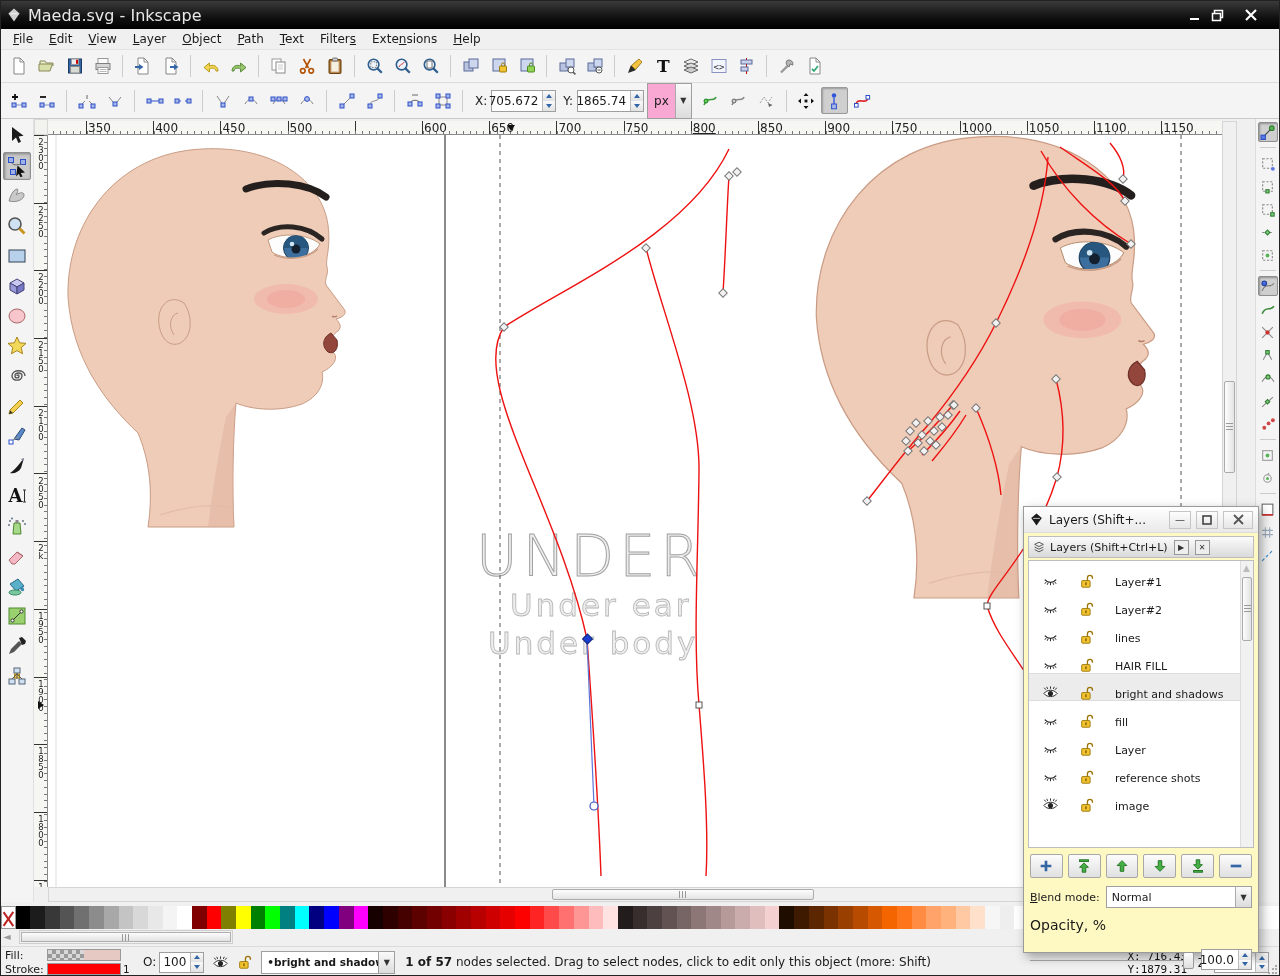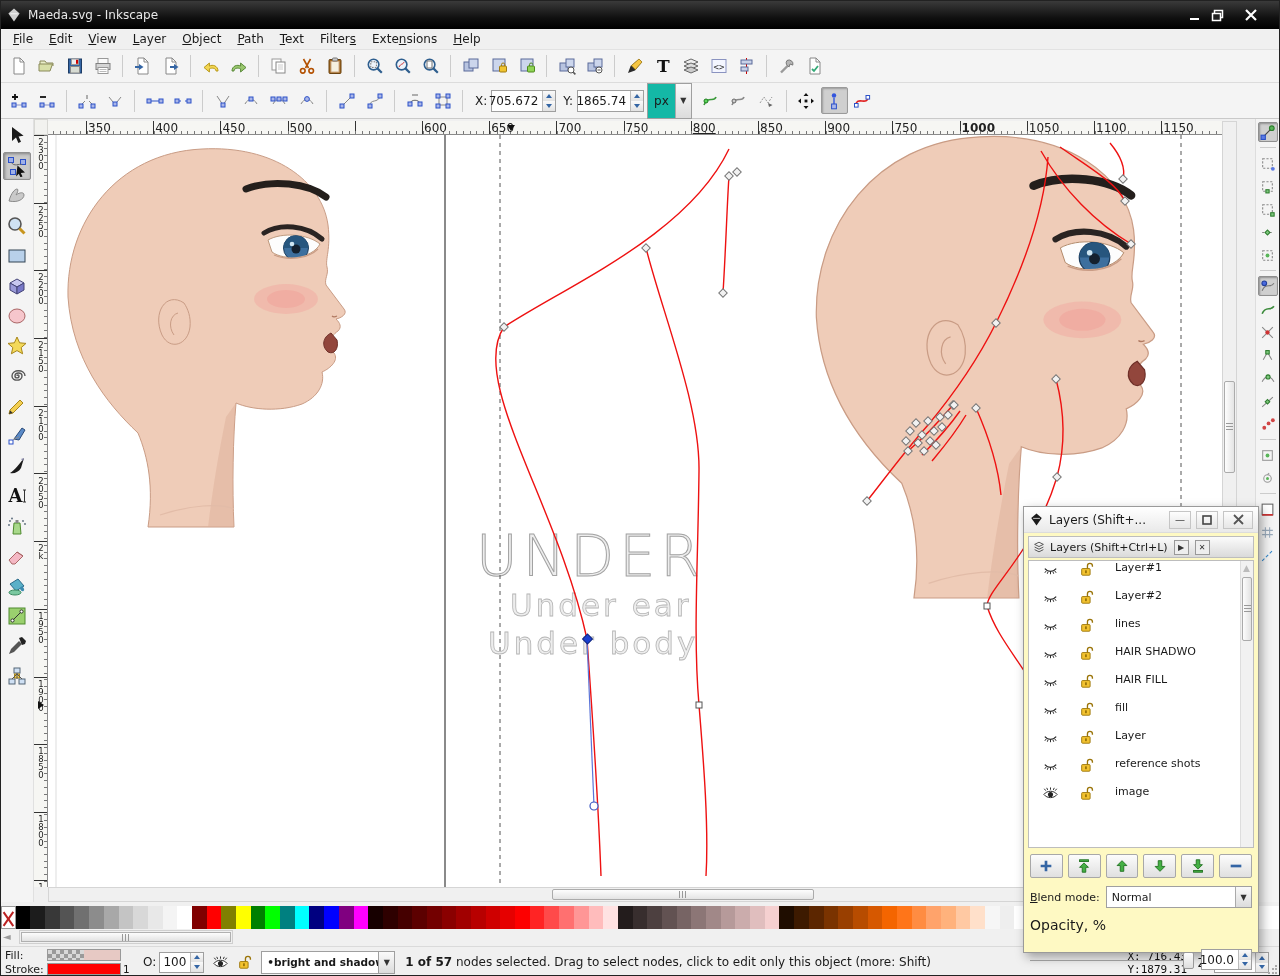--- a/index.html
+++ b/index.html
@@ -3,21 +3,21 @@
 <meta charset="utf-8">
 <style>
   *{box-sizing:border-box;margin:0;padding:0}
   html,body{background:#777}
   .app{position:relative;width:1280px;height:976px;overflow:hidden;background:#f0f0f0;
        font-family:"DejaVu Sans","Liberation Sans",sans-serif;font-size:12px;color:#1a1a1a;border:1px solid #222}
   .abs{position:absolute}
   
   .titlebar{position:absolute;left:0;top:0;right:0;height:28px;background:linear-gradient(#3a3a3a,#101010 60%,#000);
             display:flex;align-items:center;gap:6px;padding:0 5px;color:#e8e8e8}
-  .titlebar .title{font-size:12px}
+  .titlebar .title{font-size:16px}
   .win-controls{margin-left:auto;display:flex;align-items:center;gap:10px;padding-right:6px}
   .win-btn{color:#fff;display:flex;align-items:center;justify-content:center}
   
   .menubar{position:absolute;left:0;top:28px;right:0;height:21px;background:#f0f0f0;border-bottom:1px solid #e2e2e2;
            display:flex;align-items:center;padding-left:4px}
   .menu-item{padding:2px 8px;white-space:nowrap}
   
   .cmdbar{position:absolute;left:0;top:49px;right:0;height:33px;background:#f4f4f4;border-bottom:1px solid #dcdcdc;
           display:flex;align-items:center;gap:1px;padding-left:4px}
   .nodebar{position:absolute;left:0;top:82px;right:0;height:36px;background:#f4f4f4;border-bottom:1px solid #c9c9c9;
@@ -25,21 +25,21 @@
   .tbtn{width:27px;height:27px;display:flex;align-items:center;justify-content:center;border-radius:2px;flex:0 0 auto}
   .tbtn.pressed{background:#cfcfcf;border:1px solid #9a9a9a;box-shadow:inset 1px 1px 2px rgba(0,0,0,.25)}
   .sep{width:1px;height:22px;background:#ccc;margin:0 5px;flex:0 0 auto}
   .coordlab{font-size:12px;margin:0 3px 0 6px}
   .spin{display:flex;align-items:stretch;background:#fff;border:1px solid #9f9f9f;height:22px}
   .spin .val{display:flex;align-items:center;padding:0 4px;font-size:12px}
   .spinbtns{display:flex;flex-direction:column;width:13px;border-left:1px solid #bbb}
   .spinbtns div{flex:1;display:flex;align-items:center;justify-content:center;background:linear-gradient(#fafafa,#e2e2e2)}
   .tri-up{width:0;height:0;border-left:3.5px solid transparent;border-right:3.5px solid transparent;border-bottom:4.5px solid #3465a4}
   .tri-dn{width:0;height:0;border-left:3.5px solid transparent;border-right:3.5px solid transparent;border-top:4.5px solid #3465a4}
-  .ddbox{display:flex;align-items:stretch;background:#14b8a6;border:1px solid #9f9f9f;height:36px}
+  .ddbox{display:flex;align-items:stretch;background:#f9a8d4;border:1px solid #9f9f9f;height:36px}
   .ddbox .val{display:flex;align-items:center;padding:0 6px}
   .ddbtn{width:16px;display:flex;align-items:center;justify-content:center;background:linear-gradient(#fafafa,#dcdcdc);border-left:1px solid #aaa;font-size:8px;color:#333}
   
   .toolbox{position:absolute;left:0;top:118px;width:33px;height:787px;background:#f4f4f4;border-right:1px solid #e0e0e0;
            display:flex;flex-direction:column;align-items:center;gap:2px;padding-top:3px}
   .tool{width:28px;height:28px;display:flex;align-items:center;justify-content:center;border-radius:2px;flex:0 0 auto}
   .tool.active{background:#c9c9c9;border:1px solid #909090;box-shadow:inset 1px 1px 3px rgba(0,0,0,.35)}
   .snapbar{position:absolute;right:0;top:118px;width:24px;height:787px;background:#f4f4f4;border-left:1px solid #ddd;
            display:flex;flex-direction:column;align-items:center;gap:3px;padding-top:3px}
   .sbtn{width:20px;height:20px;display:flex;align-items:center;justify-content:center;border-radius:2px;flex:0 0 auto}
@@ -101,21 +101,21 @@
   .layers-win{position:absolute;left:1022px;top:505px;width:236px;height:447px;background:#fef9c3;border:1px solid #9a9a9a;
               box-shadow:3px 4px 10px rgba(0,0,0,.35);z-index:40}
   .lw-titl{height:26px;background:linear-gradient(#ffffff,#e9e9e9);display:flex;align-items:center;gap:5px;padding:0 5px;border-bottom:1px solid #dcdcdc}
   .lw-title{font-size:12px;white-space:nowrap;overflow:hidden;flex:1}
   .lw-wbtn{width:22px;height:18px;display:flex;align-items:center;justify-content:center;color:#444;border:1px solid #c5c5c5;background:linear-gradient(#fdfdfd,#e6e6e6);font-size:10px}
   .lw-wbtn.close{width:30px;font-size:13px}
   .lw-header{height:22px;margin:3px 4px 0;background:linear-gradient(#fbfbfb,#dadada);border:1px solid #bdbdbd;display:flex;align-items:center;gap:4px;padding:0 3px;font-size:11px}
   .lw-hbtn{width:15px;height:15px;border:1px solid #999;background:#eee;display:flex;align-items:center;justify-content:center;font-size:8px;color:#333;margin-left:2px}
   .lw-hbtn:first-of-type{margin-left:auto}
   .lw-list{margin:2px 4px 0;background:#fff;border:1px solid #bdbdbd;height:288px;position:relative;overflow:hidden}
-  .lw-row{height:28px;display:flex;align-items:flex-start}
+  .lw-row{height:28px;display:flex;align-items:flex-end}
   .lw-row.selected{background:#ececec;box-shadow:inset 0 1px 0 #ddd,inset 0 -1px 0 #ddd}
   .cell-eye{width:42px;display:flex;justify-content:center}
   .cell-lock{width:32px;display:flex;justify-content:center}
   .lw-name{font-size:11px;padding-left:12px;white-space:nowrap}
   .lw-scroll{position:absolute;right:0;top:0;width:13px;height:100%;background:#f1f1f1;border-left:1px solid #ddd}
   .lw-sthumb{position:absolute;left:1px;top:16px;width:10px;height:64px;background:linear-gradient(90deg,#fdfdfd,#e2e2e2);border:1px solid #aaa;border-radius:2px;display:flex;align-items:center;justify-content:center}
   .lw-sbell{position:absolute;left:2px;top:2px;color:#bbb;font-size:9px}
   .lw-buttons{display:flex;gap:5px;margin:6px 6px 0}
   .lw-abtn{flex:1;height:24px;border:1px solid #a8a8a8;background:linear-gradient(#fcfcfc,#e0e0e0);display:flex;align-items:center;justify-content:center;border-radius:2px}
   .lw-blend{display:flex;align-items:center;margin:8px 6px 0;gap:6px;font-size:11px}
@@ -809,21 +809,21 @@
       <span class="hlabel" style="left: 241.6px;">500</span>
       <span class="hlabel" style="left: 308.8px; margin-top: 24px;">550</span>
       <span class="hlabel" style="left: 376px;">600</span>
       <span class="hlabel" style="left: 443.2px;">650</span>
       <span class="hlabel" style="left: 510.4px;">700</span>
       <span class="hlabel" style="left: 577.6px;">750</span>
       <span class="hlabel" style="left: 644.8px; text-decoration: underline;">800</span>
       <span class="hlabel" style="left: 712px;">850</span>
       <span class="hlabel" style="left: 779.2px;">900</span>
       <span class="hlabel" style="left: 846.4px;">750</span>
-      <span class="hlabel" style="left: 913.6px; font-weight: bold;">1000</span>
+      <span class="hlabel" style="left: 913.6px;">1000</span>
       <span class="hlabel" style="left: 980.8px;">1050</span>
       <span class="hlabel" style="left: 1048px;">1100</span>
       <span class="hlabel" style="left: 1115.2px;">1150</span>
       <div class="rmarker-top" style="left: 459px;"></div>
     </div>
   <div class="ruler-left" id="ruler-left">
       <span class="vlabel" style="top: 2px;">2300</span>
       <span class="vlabel" style="top: 69.7px;">2250</span>
       <span class="vlabel" style="top: 137.4px;">2200</span>
       <span class="vlabel" style="top: 205.1px;">2150</span>
@@ -1338,37 +1338,38 @@
               <path d="M4.5 10.5L3 12.5M9 11.5V14M13.5 10.5l1.5 2M6.5 11.2L5.6 13.5M11.5 11.2l.9 2.3" stroke="#222"></path>
             </svg>
           </span>
           <span class="cell-lock">
             <svg width="16" height="16" viewBox="0 0 18 18">
               <rect x="3" y="8.5" width="9.5" height="7.5" rx="1" fill="#f2c230" stroke="#9a7408"></rect>
               <rect x="6.8" y="10.5" width="2" height="3.2" fill="#9a7408"></rect>
               <path d="M9.5 8.5V5.4a2.8 2.8 0 015.6 0v1.2" fill="none" stroke="#9a7408" stroke-width="1.5"></path>
             </svg>
           </span>
-          <span class="lw-name">HAIR SHADWO</span>
-        </div>
-        <div class="lw-row">
+          <span class="lw-name">HAIR FILL</span>
+        </div>
+        <div class="lw-row selected">
           <span class="cell-eye">
             <svg width="17" height="17" viewBox="0 0 18 18">
-              <path d="M3 8c3.5 4 8.5 4 12 0" fill="none" stroke="#222" stroke-width="1.3"></path>
-              <path d="M4.5 10.5L3 12.5M9 11.5V14M13.5 10.5l1.5 2M6.5 11.2L5.6 13.5M11.5 11.2l.9 2.3" stroke="#222"></path>
+              <path d="M4 6l-1.6-2M9 5V2.6M14 6l1.6-2M6 5.2L5 3M12 5.2L13 3" stroke="#222"></path>
+              <path d="M2 10c3.5-4.5 10.5-4.5 14 0-3.5 4.5-10.5 4.5-14 0z" fill="#fff" stroke="#222"></path>
+              <circle cx="9" cy="10" r="2.7" fill="#222"></circle>
             </svg>
           </span>
           <span class="cell-lock">
             <svg width="16" height="16" viewBox="0 0 18 18">
               <rect x="3" y="8.5" width="9.5" height="7.5" rx="1" fill="#f2c230" stroke="#9a7408"></rect>
               <rect x="6.8" y="10.5" width="2" height="3.2" fill="#9a7408"></rect>
               <path d="M9.5 8.5V5.4a2.8 2.8 0 015.6 0v1.2" fill="none" stroke="#9a7408" stroke-width="1.5"></path>
             </svg>
           </span>
-          <span class="lw-name">HAIR FILL</span>
+          <span class="lw-name">bright and shadows</span>
         </div>
         <div class="lw-row">
           <span class="cell-eye">
             <svg width="17" height="17" viewBox="0 0 18 18">
               <path d="M3 8c3.5 4 8.5 4 12 0" fill="none" stroke="#222" stroke-width="1.3"></path>
               <path d="M4.5 10.5L3 12.5M9 11.5V14M13.5 10.5l1.5 2M6.5 11.2L5.6 13.5M11.5 11.2l.9 2.3" stroke="#222"></path>
             </svg>
           </span>
           <span class="cell-lock">
             <svg width="16" height="16" viewBox="0 0 18 18">

